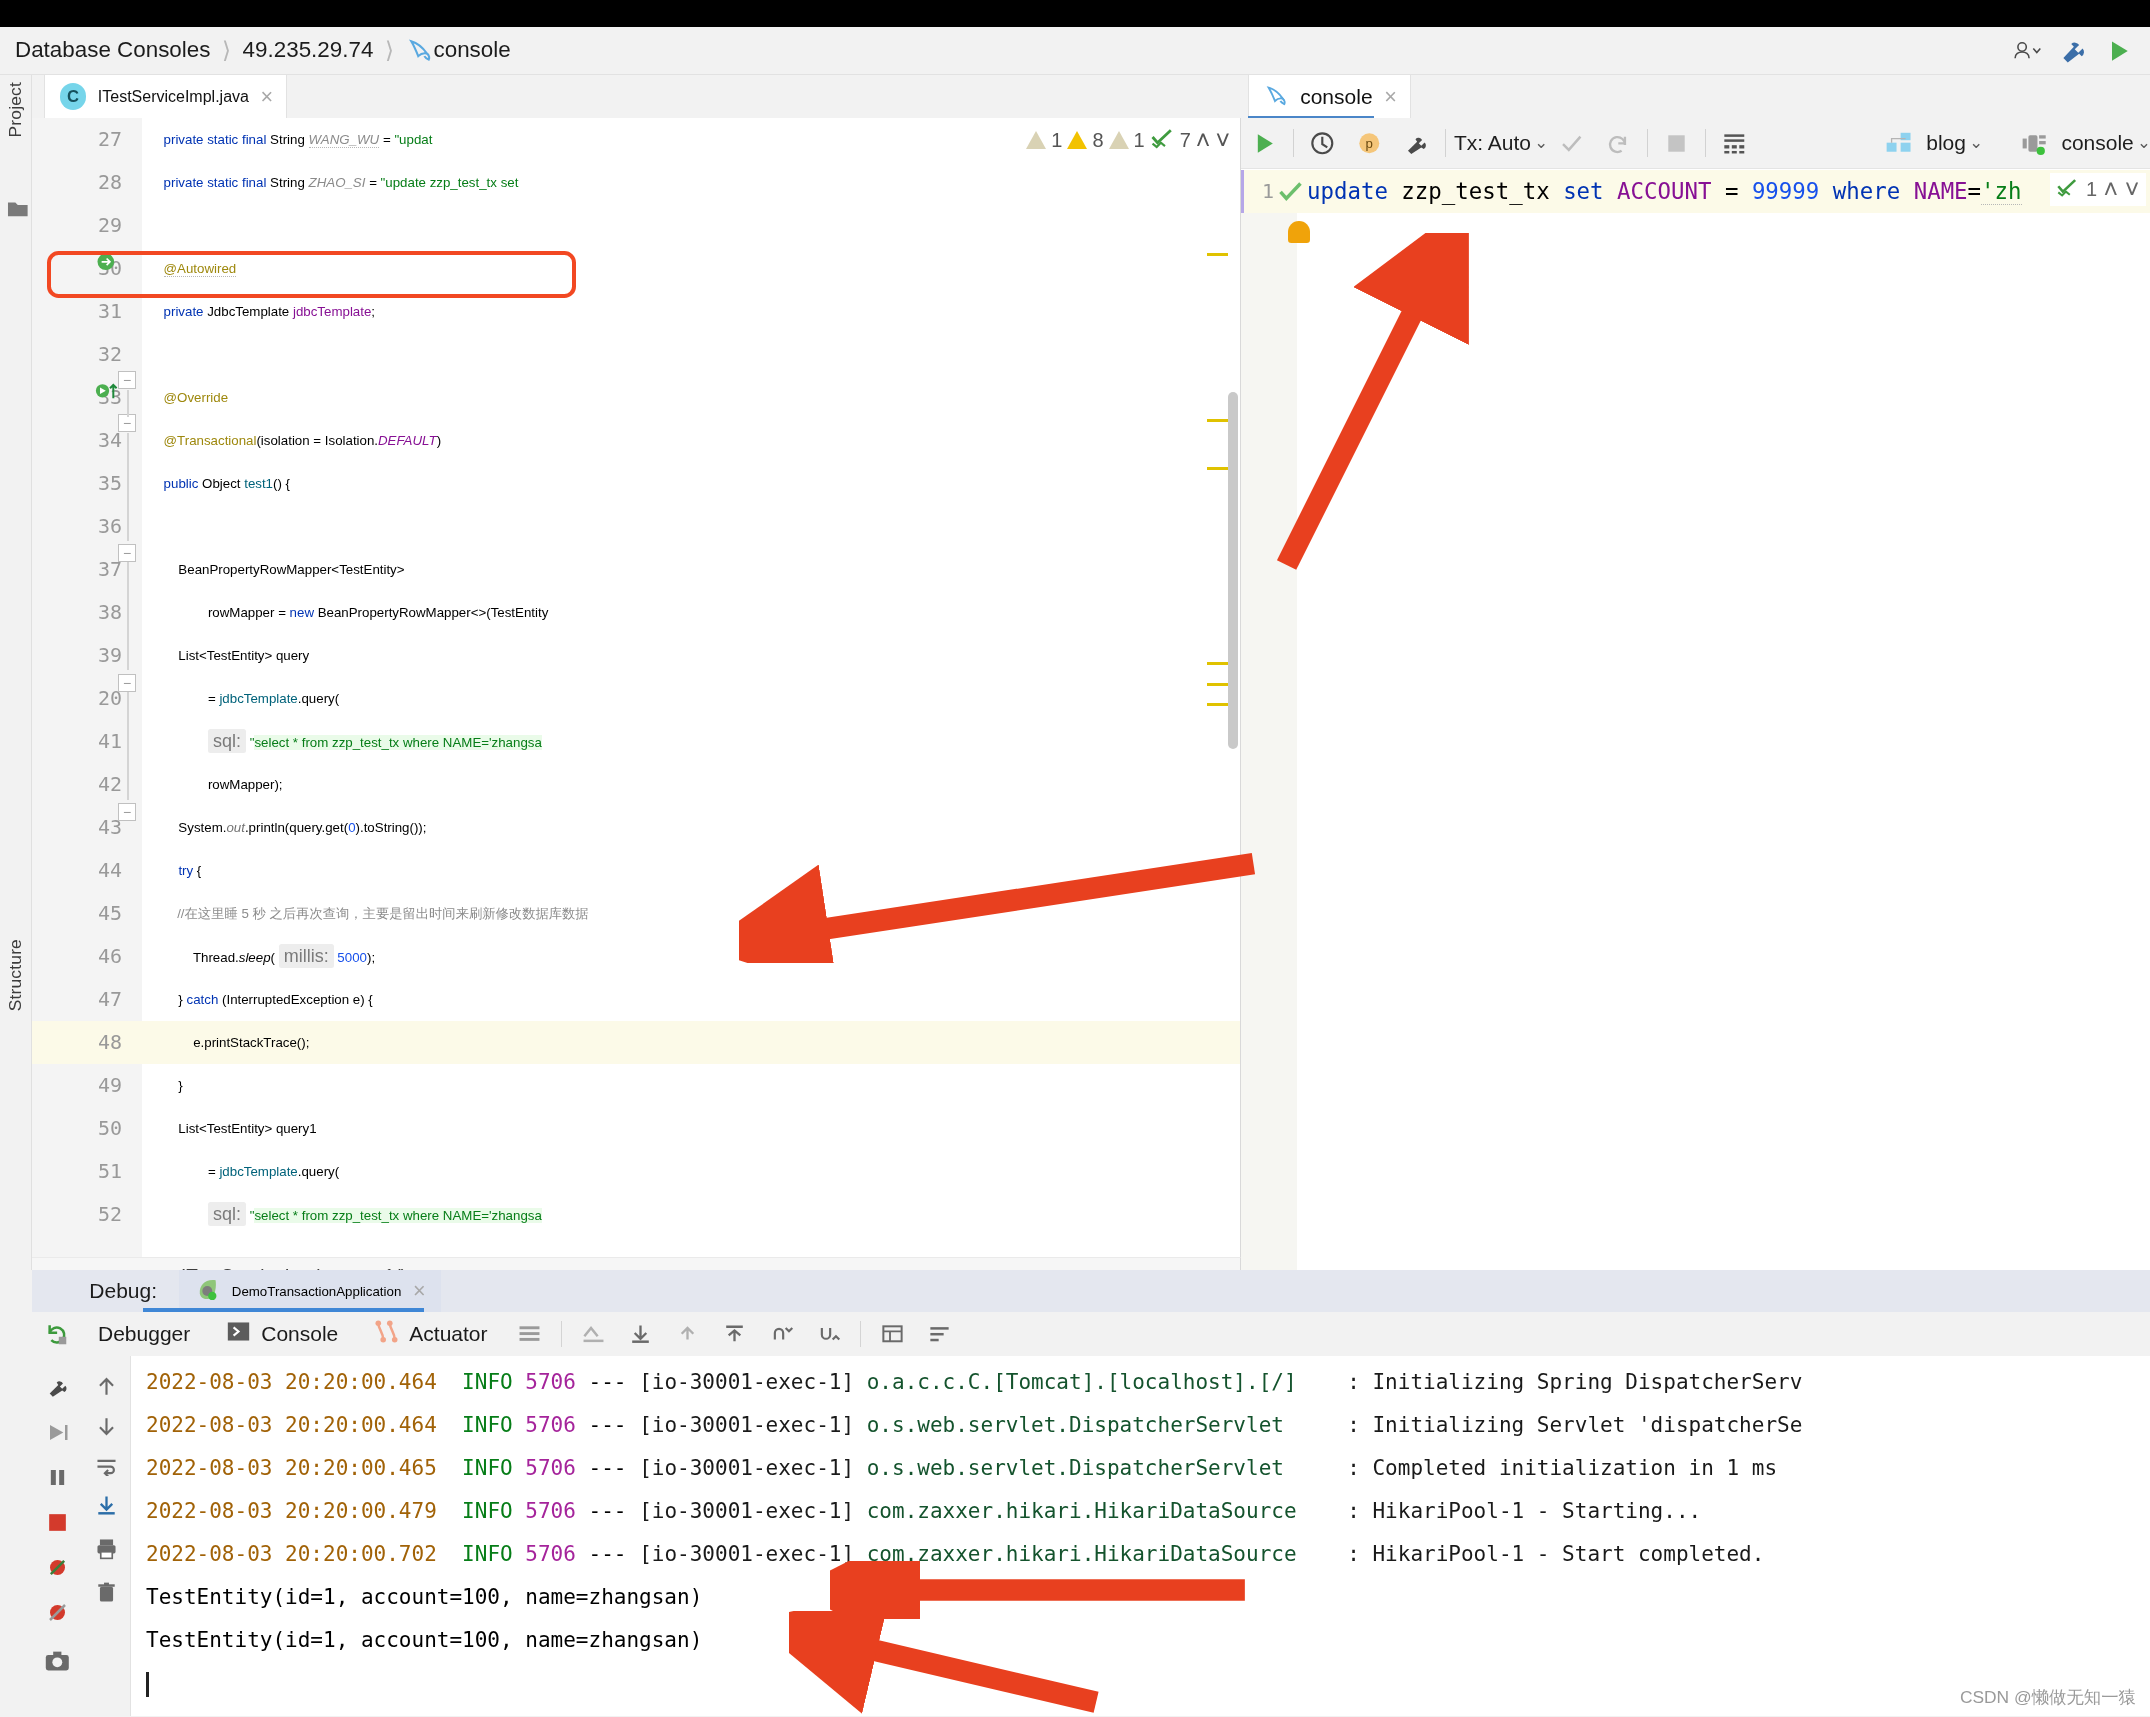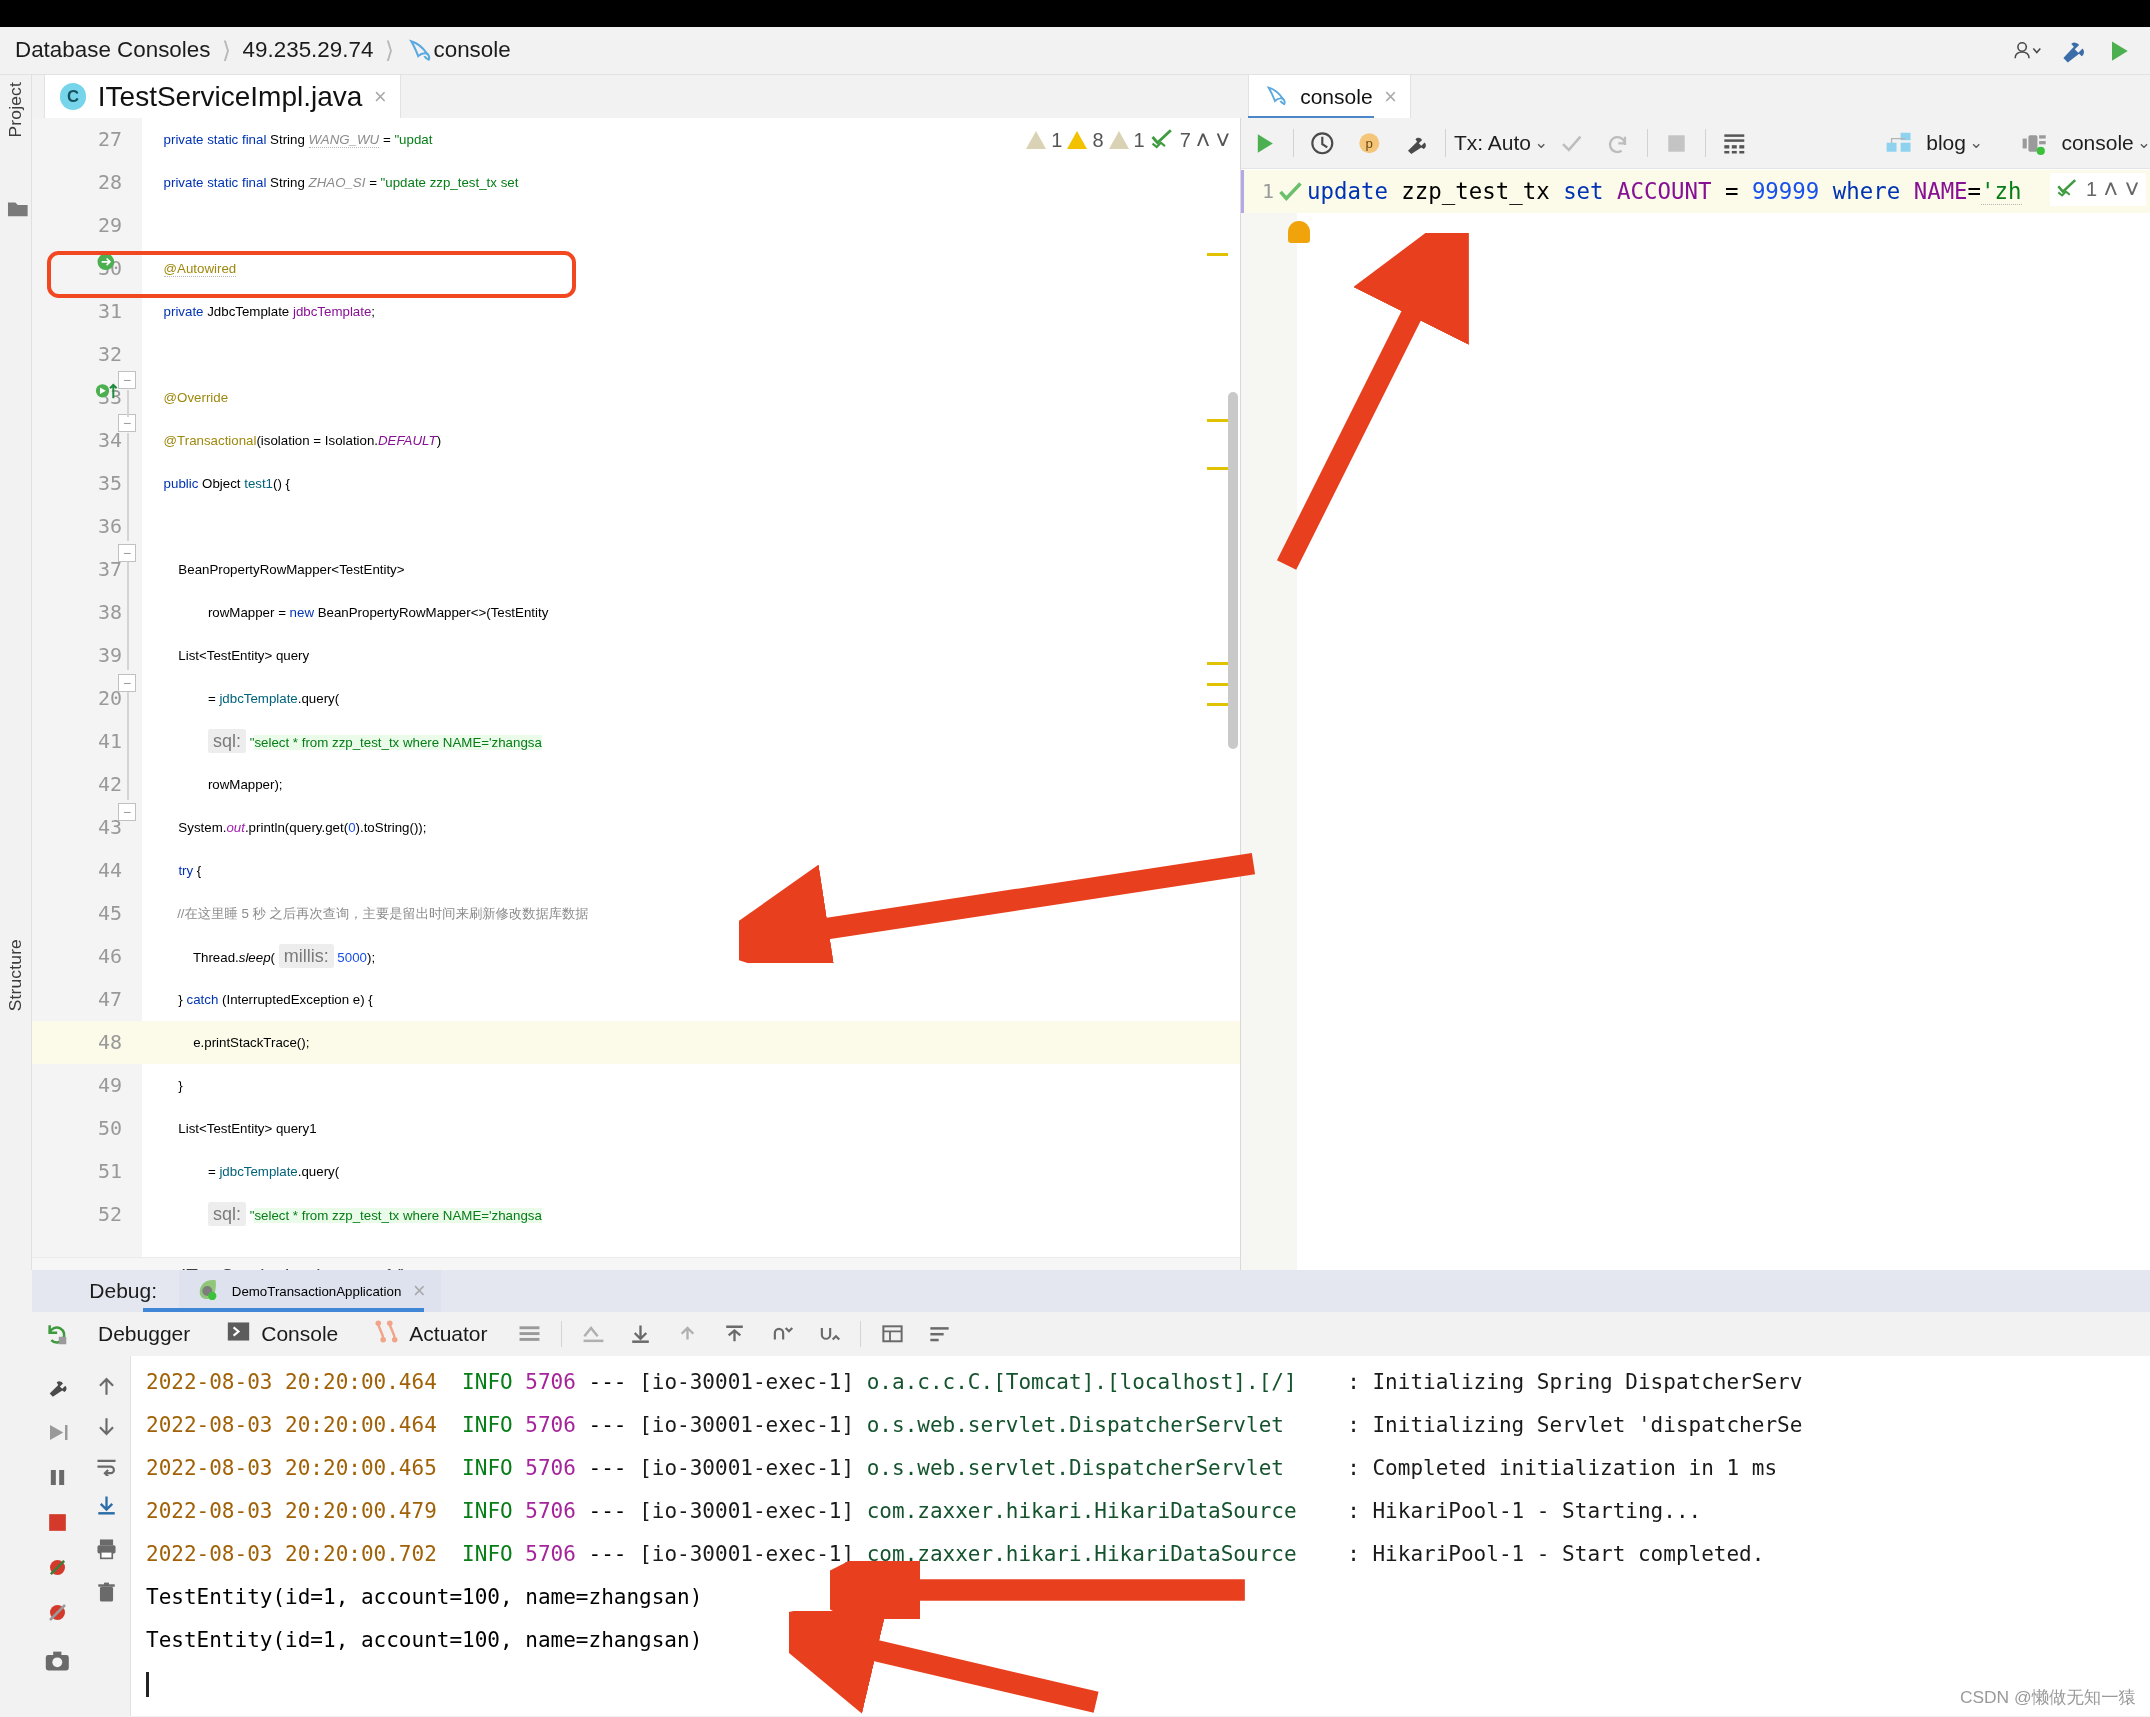--- a/index.html
+++ b/index.html
@@ -29,21 +29,21 @@
   
   .leftstrip { position:absolute; left:0; top:75px; width:32px; height:1642px; background:#f2f2f2; border-right:0.8px solid #e0e0e0; }
   .vlabel { position:absolute; writing-mode:vertical-rl; transform:rotate(180deg);
             font-size:17.4px; color:#3c3c3c; left:5px; letter-spacing:0.2px; white-space:nowrap;}
 
   
   .tabbar { position:absolute; left:32px; top:75px; width:1209px; height:43px; background:#f2f2f2; }
   .ftab { position:absolute; left:11.6px; top:0; height:43px; background:#fff;
           display:flex; align-items:center; padding:0 13.3px 0 15px; gap:11.6px;
           border-left:0.8px solid #e2e2e2; border-right:0.8px solid #e2e2e2; }
-  .ftab-name { font-size:28px; color:#111; }
+  .ftab-name { font-size:16px; color:#111; }
   .cls-icon { width:26.6px;height:26.6px;border-radius:50%;background:#76d5ea;
               color:#15505c;font-size:16.6px;display:flex;align-items:center;justify-content:center;font-weight:bold;}
   .xclose { color:#a8a8a8; font-size:21.6px; line-height:1; }
 
   
   .editor { position:absolute; left:32px; top:118px; width:1209px; height:1139px; background:#fff;
             border-right:0.8px solid #d9d9d9; overflow:hidden;}
   .gutter { position:absolute; left:0; top:0; width:110px; height:100%; background:#f4f4f4; }
   .cline { position:relative; height:43px; line-height:43px; white-space:pre; }
   .lnum { position:absolute; left:0; width:90px; text-align:right; color:#999; font-size:20px;
@@ -222,21 +222,21 @@
         <div class="cline"><span class="lnum">33</span><span class="ctext" style="left: 110px;"><span class="anno">@Override</span></span></div>
         <div class="cline"><span class="lnum">34</span><span class="ctext" style="left: 110px;"><span class="anno">@Transactional</span>(isolation = Isolation.<span class="ital" style="color:#871094">DEFAULT</span>)</span></div>
         <div class="cline"><span class="lnum">35</span><span class="ctext" style="left: 110px;"><span class="kw">public</span> <span class="ty">Object</span> <span class="meth">test1</span>() {</span></div>
         <div class="cline"><span class="lnum">36</span><span class="ctext" style="left: 110px;"></span></div>
         <div class="cline"><span class="lnum">37</span><span class="ctext" style="left: 110px;">    BeanPropertyRowMapper&lt;TestEntity&gt;</span></div>
         <div class="cline"><span class="lnum">38</span><span class="ctext" style="left: 110px;">            rowMapper = <span class="kw">new</span> BeanPropertyRowMapper&lt;&gt;(TestEntity</span></div>
         <div class="cline"><span class="lnum">39</span><span class="ctext" style="left: 110px;">    List&lt;TestEntity&gt; query</span></div>
         <div class="cline"><span class="lnum">20</span><span class="ctext" style="left: 110px;">            = <span class="meth">jdbcTemplate</span>.query(</span></div>
         <div class="cline"><span class="lnum">41</span><span class="ctext" style="left: 110px;">            <span class="hintlbl">sql:</span> <span class="str">"</span><span class="str strbg">select * from zzp_test_tx where NAME='zhangsa</span></span></div>
         <div class="cline"><span class="lnum">42</span><span class="ctext" style="left: 110px;">            rowMapper);</span></div>
-        <div class="cline"><span class="lnum">43</span><span class="ctext" style="left: 110px;">    System.<span class="ital" style="color:#a21caf">out</span>.println(query.get(<span class="num">0</span>).toString());</span></div>
+        <div class="cline"><span class="lnum">43</span><span class="ctext" style="left: 110px;">    System.<span class="ital" style="color:#737373">out</span>.println(query.get(<span class="num">0</span>).toString());</span></div>
         <div class="cline"><span class="lnum">44</span><span class="ctext" style="left: 110px;">    <span class="kw">try</span> {</span></div>
         <div class="cline"><span class="lnum">45</span><span class="ctext" style="left: 94px;">        <span class="cmt">//在这里睡 5 秒 之后再次查询，主要是留出时间来刷新修改数据库数据</span></span></div>
         <div class="cline"><span class="lnum">46</span><span class="ctext" style="left: 110px;">        Thread.<span class="ital" style="color:#000">sleep</span>( <span class="hintlbl">millis:</span> <span class="num">5000</span>);</span></div>
         <div class="cline"><span class="lnum">47</span><span class="ctext" style="left: 110px;">    } <span class="kw">catch</span> (InterruptedException e) {</span></div>
         <div class="cline"><div class="curline"></div><span class="lnum">48</span><span class="ctext" style="left: 110px;">        e.printStackTrace();</span></div>
         <div class="cline"><span class="lnum">49</span><span class="ctext" style="left: 110px;">    }</span></div>
         <div class="cline"><span class="lnum">50</span><span class="ctext" style="left: 110px;">    List&lt;TestEntity&gt; query1</span></div>
         <div class="cline"><span class="lnum">51</span><span class="ctext" style="left: 110px;">            = <span class="meth">jdbcTemplate</span>.query(</span></div>
         <div class="cline"><span class="lnum">52</span><span class="ctext" style="left: 110px;">            <span class="hintlbl">sql:</span> <span class="str">"</span><span class="str strbg">select * from zzp_test_tx where NAME='zhangsa</span></span></div>
       </div>

